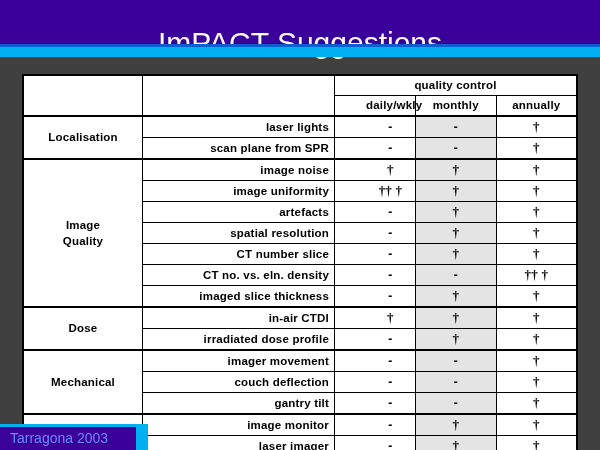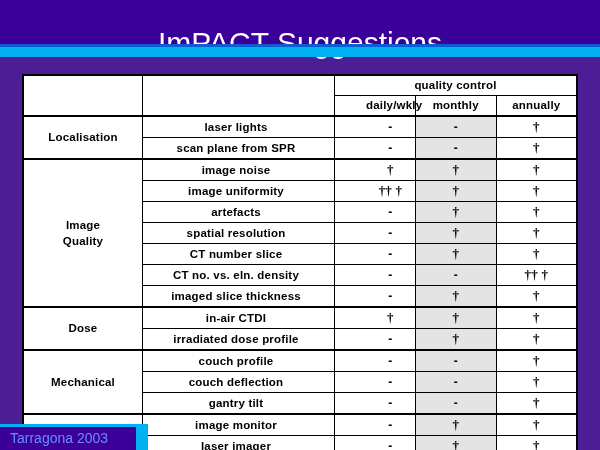--- a/index.html
+++ b/index.html
@@ -11,21 +11,21 @@
     height: 450px;
     overflow: hidden;
     font-family: "Liberation Sans", sans-serif;
     background: #ffffff;
   }
 
   #slide {
     position: relative;
     width: 600px;
     height: 450px;
-    background: #4c1d95;
+    background: #404040;
     overflow: hidden;
   }
 
   
   #title-band {
     position: absolute;
     left: 0; top: 0;
     width: 600px;
     height: 47px;
     background: #3a0099;
@@ -85,21 +85,21 @@
     letter-spacing: 0.2px;
   }
   
   .grp-top { border-top: 2px solid #000000; }
   .outer-l { border-left: 2px solid #000000; }
   .outer-r { border-right: 2px solid #000000; }
   .outer-t { border-top: 2px solid #000000; }
   .outer-b { border-bottom: 2px solid #000000; }
 
   .c-group   { width: 118px; text-align: center; }
-  .c-test    { width: 186px; padding-right: 5px; }
+  .c-test    { width: 186px; text-align: right; padding-right: 5px; }
   .c-daily   { width: 84px; padding-left: 31px; }
   .c-monthly { width: 84px; }
   .c-annual  { width: 84px; border-radius: 10px; }
 
   .hdr-blank { background: #ffffff; }
   .hdr-qc { font-size: 11.5px; }
 
   
   .shade {
     background-color: #ffffff;
@@ -244,21 +244,21 @@
             <td class="c-annual outer-r grp-top"><span class="mark">†</span></td>
           </tr>
           <tr>
             <td class="c-test">irradiated dose profile</td>
             <td class="c-daily"><span class="mark-dash">-</span></td>
             <td class="c-monthly shade"><span class="mark">†</span></td>
             <td class="c-annual outer-r"><span class="mark">†</span></td>
           </tr>
           <tr>
             <td class="c-group outer-l grp-top" rowspan="3">Mechanical</td>
-            <td class="c-test grp-top">couch profile</td>
+            <td class="c-test grp-top">imager movement</td>
             <td class="c-daily grp-top"><span class="mark-dash">-</span></td>
             <td class="c-monthly shade grp-top"><span class="mark-dash">-</span></td>
             <td class="c-annual outer-r grp-top"><span class="mark">†</span></td>
           </tr>
           <tr>
             <td class="c-test">couch deflection</td>
             <td class="c-daily"><span class="mark-dash">-</span></td>
             <td class="c-monthly shade"><span class="mark-dash">-</span></td>
             <td class="c-annual outer-r"><span class="mark">†</span></td>
           </tr>

